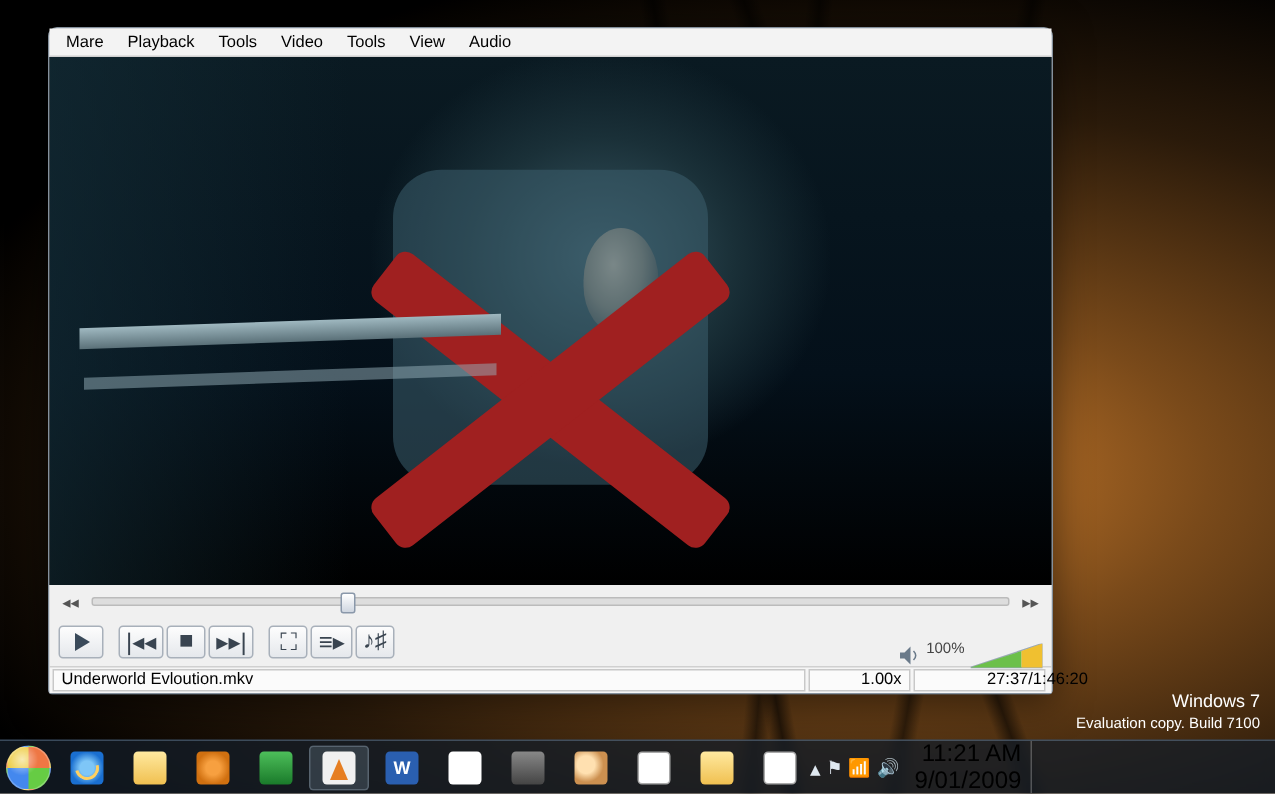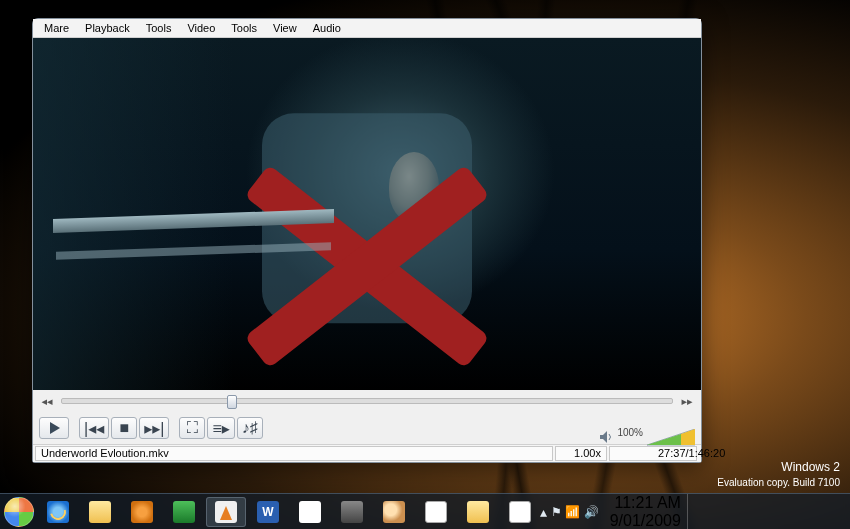--- a/index.html
+++ b/index.html
@@ -123,21 +123,21 @@
   width:48px; height:18px; position:relative; cursor:pointer;
 }
 .vol-tri svg { width:100%; height:100%; display:block; }
 
 .status-row {
   height:18px; background:#f5f5f5; border-top:1px solid #d0d0d0;
   display:flex; align-items:center; font-size:11px; padding:0 2px; flex-shrink:0;
 }
 .status-cell { border:1px solid #c8c8c8; background:#fbfbfb; height:15px; line-height:13px; padding:0 5px; margin-right:2px; }
 .status-cell.fname { flex:1; }
-.status-cell.speed { width:52px; text-align:right; }
+.status-cell.speed { width:68px; text-align:right; }
 .status-cell.time { width:88px; text-align:center;padding-left:48px; }
 
 
 .taskbar {
   position:absolute; left:0; bottom:0; width:100%; height:36px;
   background: rgba(20,30,40,.75);
   backdrop-filter: blur(4px);
   border-top:1px solid rgba(120,150,180,.4);
   display:flex; align-items:center; padding-right:4px;
 }
@@ -268,21 +268,21 @@
     </div>
 
     <div class="status-row">
       <div class="status-cell fname">Underworld Evloution.mkv</div>
       <div class="status-cell speed">1.00x</div>
       <div class="status-cell time">27:37/1:46:20</div>
     </div>
   </div>
 
   <div class="brand-wrap">
-    <div class="os">Windows 2</div>
+    <div class="os">Windows 7</div>
     <div>Evaluation copy. Build 7100</div>
   </div>
 
   <div class="taskbar">
     <div class="start-orb">
       <div class="orb"></div>
     </div>
     <div class="tb-items">
       <div class="tb-item">
           <div class="ic ic-ie"></div>

